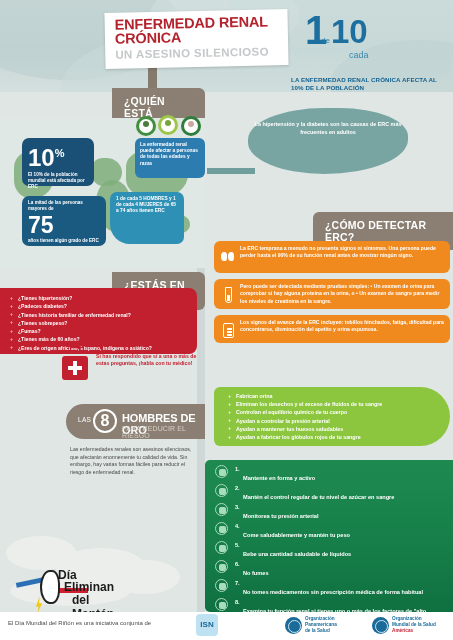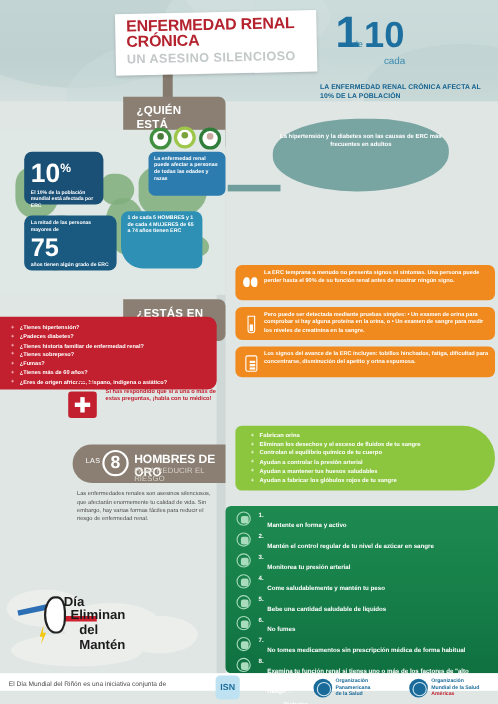--- a/index.html
+++ b/index.html
@@ -107,34 +107,34 @@
              border:2px solid #fff; }
   .rb-8 { position:absolute; left:0; top:1px; width:20px; text-align:center;
           font-size:16px; font-weight:bold; line-height:18px;}
   .rb-main { position:absolute; left:56px; top:8px; font-size:11px; font-weight:bold; letter-spacing:-.1px;}
   .rb-sub  { position:absolute; left:56px; top:21px; font-size:7px; color:#d8d1c8; letter-spacing:.1px;}
 
   .ruleintro { position:absolute; left:70px; top:446px; width:128px; font-size:5.2px;
                line-height:7.6px; color:#4a4a4a; }
 
   
-  .kdlogo { position:absolute; left:14px; top:538px; width:120px; height:52px; }
+  .kdlogo { position:absolute; left:14px; top:566px; width:120px; height:52px; }
   .kd-txt1 { position:absolute; left:44px; top:2px; font-size:12px; font-weight:bold; color:#1b1b1b;}
   .kd-txt2 { position:absolute; left:50px; top:14px; font-size:12px; font-weight:bold; color:#1b1b1b;}
   .kd-txt3 { position:absolute; left:58px; top:27px; font-size:12px; font-weight:bold; color:#1b1b1b;}
   .kd-kidney { position:absolute; left:26px; top:4px; width:20px; height:34px;
                background:#ffffff; border:2px solid #222; border-radius:50% 40% 40% 50%;}
   .kd-blue { position:absolute; left:2px; top:14px; width:28px; height:5px; background:#2d6fb5;
              transform:rotate(-12deg); }
   .kd-red  { position:absolute; left:40px; top:22px; width:34px; height:5px; background:#cf2030; }
   .kd-yellow { position:absolute; left:22px; top:30px; width:6px; height:18px; background:#f2c80f;
                clip-path:polygon(60% 0,0 60%,45% 60%,20% 100%,100% 40%,50% 40%); }
 
   
-  .footer { position:absolute; left:0; top:612px; width:453px; height:16px; background:#ffffff; }
+  .footer { position:absolute; left:0; top:612px; width:453px; height:28px; background:#ffffff; }
   .foot-text { position:absolute; left:8px; top:8px; font-size:6px; color:#4b4b4b; }
   .isn { position:absolute; left:196px; top:2px; width:22px; height:22px; border-radius:4px;
          background:#bfe2f2; color:#1a6b9a; font-size:8px; font-weight:bold; text-align:center;
          line-height:22px; }
   .paho { position:absolute; left:285px; top:3px; width:78px; height:22px; }
   .who  { position:absolute; left:372px; top:3px; width:78px; height:22px; }
   .orgcirc { position:absolute; left:0; top:2px; width:17px; height:17px; border-radius:50%;
              background:#1a6b9a; }
   .orgcirc:after { content:""; position:absolute; left:3px; top:3px; width:11px; height:11px;
                    border-radius:50%; border:1px solid #cfe6f2; }
@@ -309,20 +309,23 @@
   <div class="kdlogo">
     <div class="kd-blue"></div>
     <div class="kd-red"></div>
     <div class="kd-kidney"></div>
     <div class="kd-yellow"></div>
     <div class="kd-txt1">Día</div>
     <div class="kd-txt2">Eliminan</div>
     <div class="kd-txt3">del Mantén</div>
   </div>
 
+  <div class="pill pill-right r-pill-detect">
+    <span>¿CÓMO DETECTAR ERC?</span>
+  </div>
 
   <div class="obox ob1">
     <div class="oicon kidney-pair">
         <span class="a"></span>
         <span class="b"></span>
       </div>
     <div class="txt">La ERC temprana a menudo no presenta signos ni síntomas. Una persona puede perder hasta el 90% de su función renal antes de mostrar ningún signo.</div>
   </div>
   <div class="obox ob2">
     <div class="oicon">

